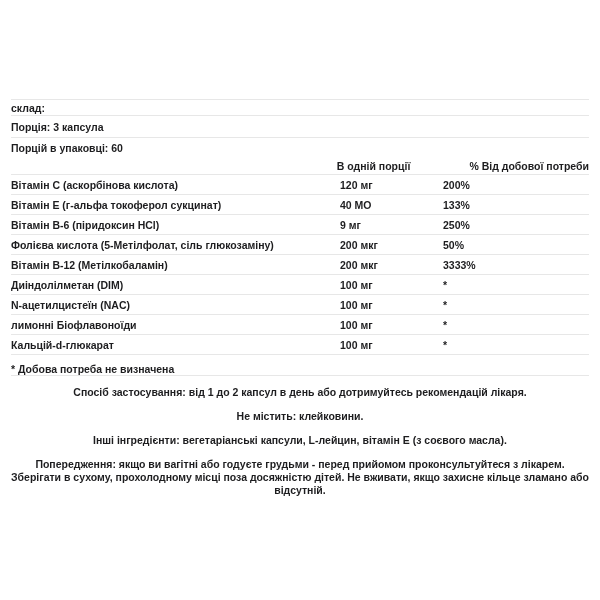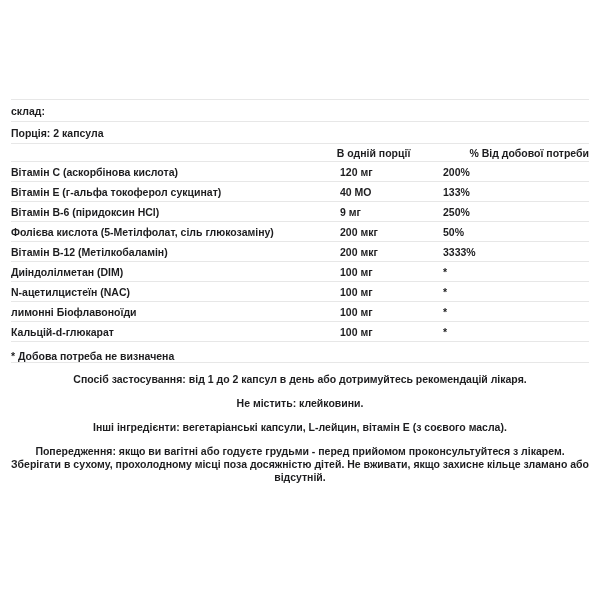--- a/index.html
+++ b/index.html
@@ -13,21 +13,21 @@
   }
   .label-wrap { padding-top: 99px; }
   .content { margin: 0 11px; }
   .row {
     display: flex;
     align-items: center;
     border-bottom: 1px solid #e7e7e7;
   }
   .row.top-border { border-top: 1px solid #e7e7e7; }
   .row.no-border { border-bottom: none; }
-  .meta-row { height: 23px; }
+  .meta-row { height: 17px; }
   .meta-row-2 { height: 22px; }
   .meta-row-3 { height: 19px; }
   .header-row { height: 18px; gap: 45px; }
   .ing-row { height: 20px; }
   .footnote-row { height: 21px; align-items: flex-end; }
   .col-name  { width: 329px; padding-right: 6px; white-space: nowrap; overflow: hidden; }
   .col-amount { width: 103px; white-space: nowrap; }
   .col-dv { flex: 1; white-space: nowrap; }
   .paragraphs { padding-top: 10px; }
   .para {
@@ -42,23 +42,26 @@
 <body>
 
 <div class="label-wrap">
   <div class="content">
 
     <div class="row meta-row top-border">
       <span>склад:</span>
     </div>
 
     <div class="row meta-row-2">
-      <span>Порція: 2 капсула</span>
+      <span>Порція: 3 капсула</span>
     </div>
 
+    <div class="row meta-row-3 no-border">
+      <span>Порцій в упаковці: 60</span>
+    </div>
 
     <div class="row header-row">
       <span class="col-name"></span>
       <span class="col-amount">В одній порції</span>
       <span class="col-dv">% Від добової потреби</span>
     </div>
 
     <div class="row ing-row">
       <span class="col-name">Вітамін C (аскорбінова кислота)</span>
       <span class="col-amount">120 мг</span>

